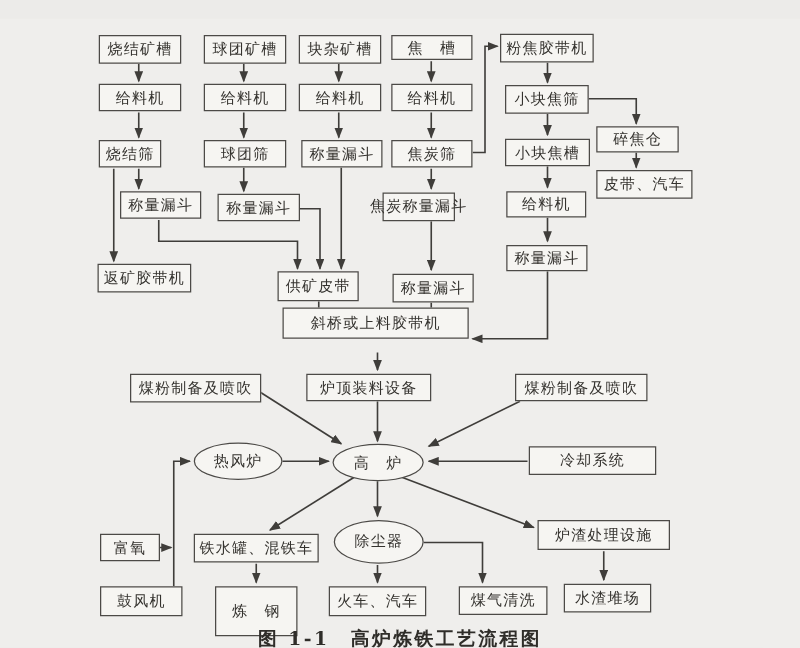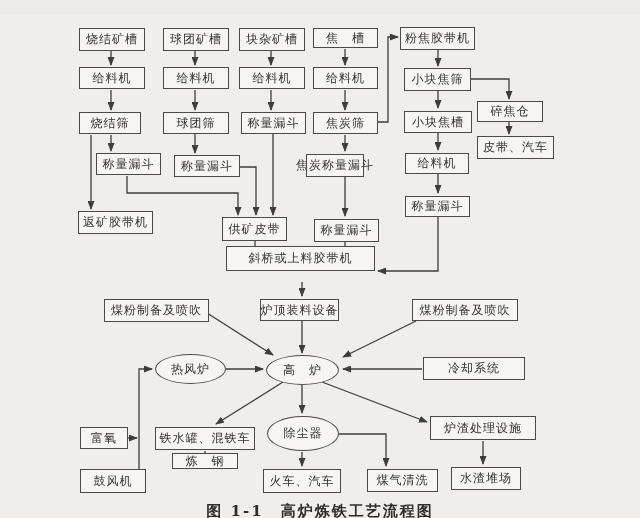--- a/index.html
+++ b/index.html
@@ -100,53 +100,53 @@
   <div class="node" style="left:239px;top:13px;width:66px;height:23px">块杂矿槽</div>
   <div class="node" style="left:313px;top:13px;width:65px;height:20px">焦　槽</div>
   <div class="node" style="left:400px;top:12px;width:75px;height:23px">粉焦胶带机</div>
 
   <div class="node" style="left:79px;top:52px;width:66px;height:22px">给料机</div>
   <div class="node" style="left:163px;top:52px;width:66px;height:22px">给料机</div>
   <div class="node" style="left:239px;top:52px;width:66px;height:22px">给料机</div>
   <div class="node" style="left:313px;top:52px;width:65px;height:22px">给料机</div>
   <div class="node" style="left:404px;top:53px;width:67px;height:23px">小块焦筛</div>
 
-  <div class="node" style="left:79px;top:97px;width:62px;height:22px">烧结筛</div>
+  <div class="node" style="left:79px;top:97px;width:50px;height:22px">烧结筛</div>
   <div class="node" style="left:163px;top:97px;width:66px;height:22px">球团筛</div>
   <div class="node" style="left:241px;top:97px;width:65px;height:22px">称量漏斗</div>
   <div class="node" style="left:313px;top:97px;width:65px;height:22px">焦炭筛</div>
   <div class="node" style="left:477px;top:86px;width:66px;height:21px">碎焦仓</div>
   <div class="node" style="left:404px;top:96px;width:68px;height:22px">小块焦槽</div>
   <div class="node" style="left:477px;top:121px;width:77px;height:23px">皮带、汽车</div>
 
   <div class="node" style="left:96px;top:138px;width:65px;height:22px">称量漏斗</div>
   <div class="node" style="left:174px;top:140px;width:66px;height:22px">称量漏斗</div>
   <div class="node" style="left:306px;top:139px;width:58px;height:23px">焦炭称量漏斗</div>
   <div class="node" style="left:405px;top:138px;width:64px;height:21px">给料机</div>
   <div class="node" style="left:405px;top:181px;width:65px;height:21px">称量漏斗</div>
 
   <div class="node" style="left:78px;top:196px;width:75px;height:23px">返矿胶带机</div>
   <div class="node" style="left:222px;top:202px;width:65px;height:24px">供矿皮带</div>
   <div class="node" style="left:314px;top:204px;width:65px;height:23px">称量漏斗</div>
 
   <div class="node" style="left:226px;top:231px;width:149px;height:25px">斜桥或上料胶带机</div>
 
   <div class="node" style="left:104px;top:284px;width:105px;height:23px">煤粉制备及喷吹</div>
-  <div class="node" style="left:260px;top:284px;width:79px;height:22px">炉顶装料设备</div>
+  <div class="node" style="left:245px;top:284px;width:100px;height:22px">炉顶装料设备</div>
   <div class="node" style="left:412px;top:284px;width:106px;height:22px">煤粉制备及喷吹</div>
 
   <div class="node oval" style="left:155px;top:339px;width:71px;height:30px">热风炉</div>
   <div class="node oval" style="left:266px;top:340px;width:73px;height:30px">高　炉</div>
   <div class="node" style="left:423px;top:342px;width:102px;height:23px">冷却系统</div>
 
   <div class="node" style="left:80px;top:412px;width:48px;height:22px">富氧</div>
   <div class="node" style="left:155px;top:412px;width:100px;height:23px">铁水罐、混铁车</div>
   <div class="node oval" style="left:267px;top:401px;width:72px;height:35px">除尘器</div>
   <div class="node" style="left:430px;top:401px;width:106px;height:24px">炉渣处理设施</div>
 
   <div class="node" style="left:80px;top:454px;width:66px;height:24px">鼓风机</div>
-  <div class="node" style="left:172px;top:438px;width:66px;height:16px">炼　钢</div>
+  <div class="node" style="left:172px;top:454px;width:66px;height:40px">炼　钢</div>
   <div class="node" style="left:263px;top:454px;width:78px;height:24px">火车、汽车</div>
   <div class="node" style="left:367px;top:454px;width:71px;height:23px">煤气清洗</div>
   <div class="node" style="left:451px;top:452px;width:70px;height:23px">水渣堆场</div>
 
   <div class="caption">图 1-1　高炉炼铁工艺流程图</div>
 </div>
 
 </body></html>

